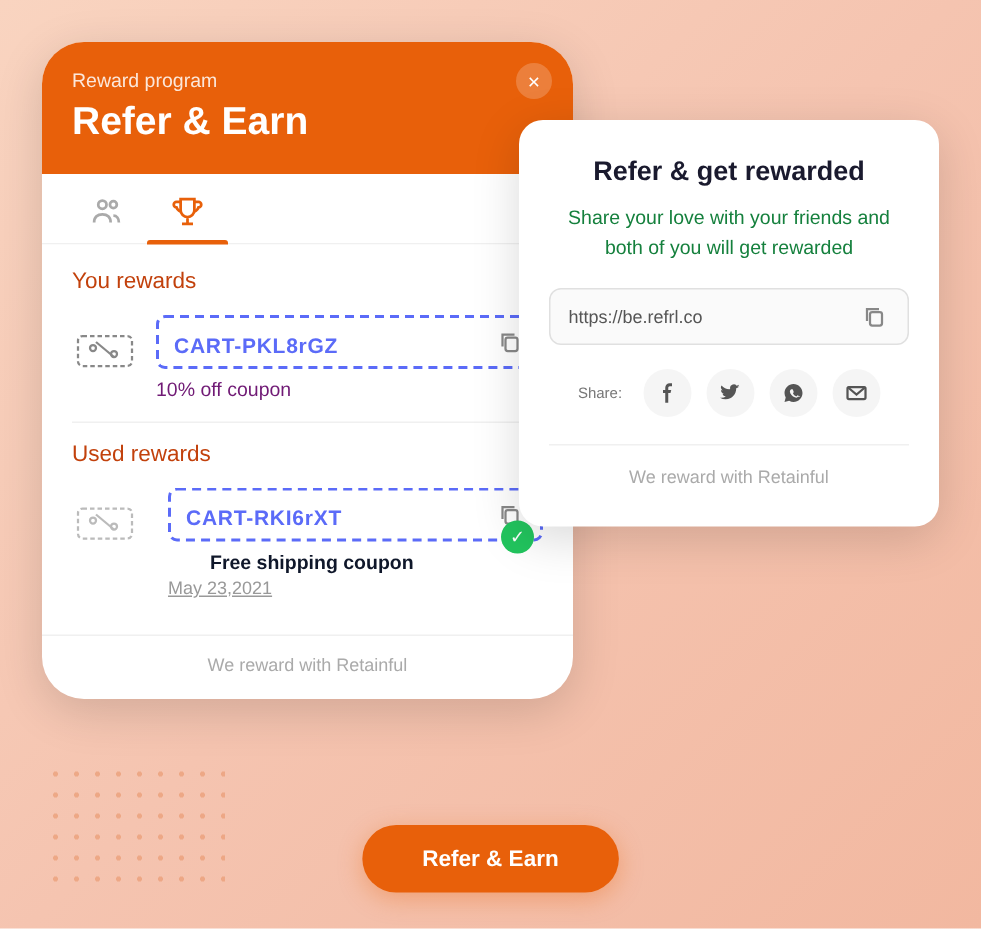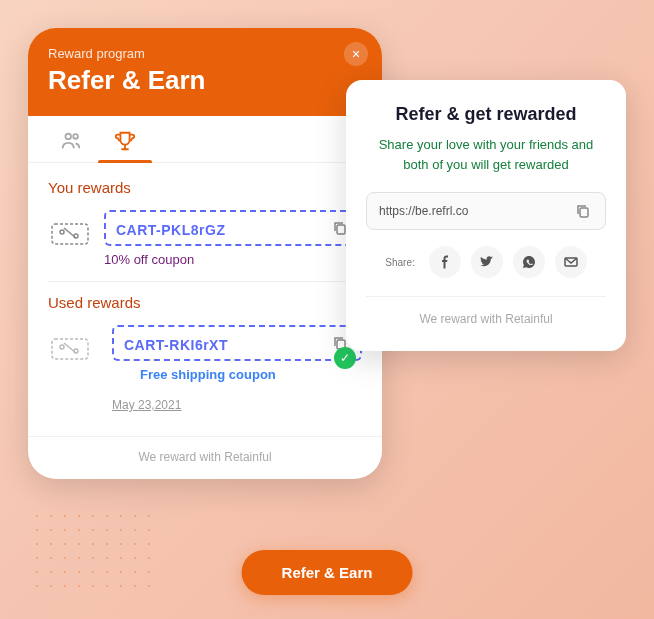--- a/index.html
+++ b/index.html
@@ -182,23 +182,23 @@
       margin-bottom: 8px;
       position: relative;
     }
 
     .used-coupon-details {
       flex: 1;
     }
 
     .used-coupon-desc {
       font-size: 13px;
-      color: #3b82f6;
+      color: #0f172a;
       font-weight: 600;
-      margin-bottom: 16px;
+      margin-bottom: 3px;
       padding-left: 28px;
     }
 
     .used-coupon-date {
       font-size: 12px;
       color: #999;
       text-decoration: underline;
     }
 
     .check-badge {

